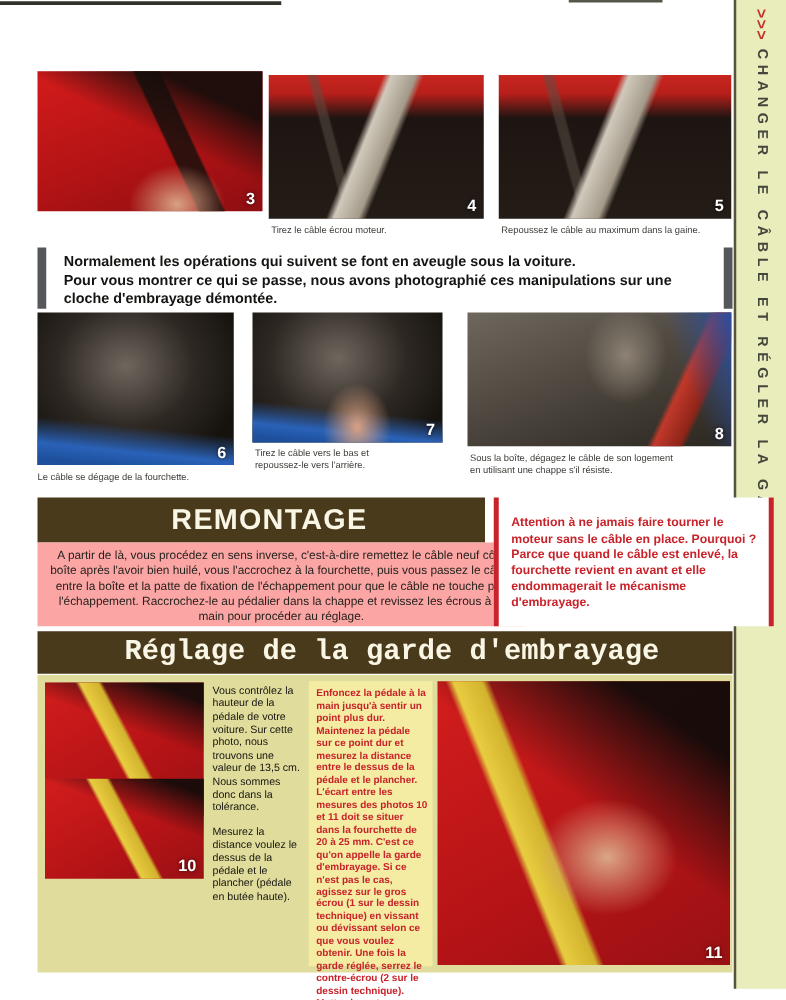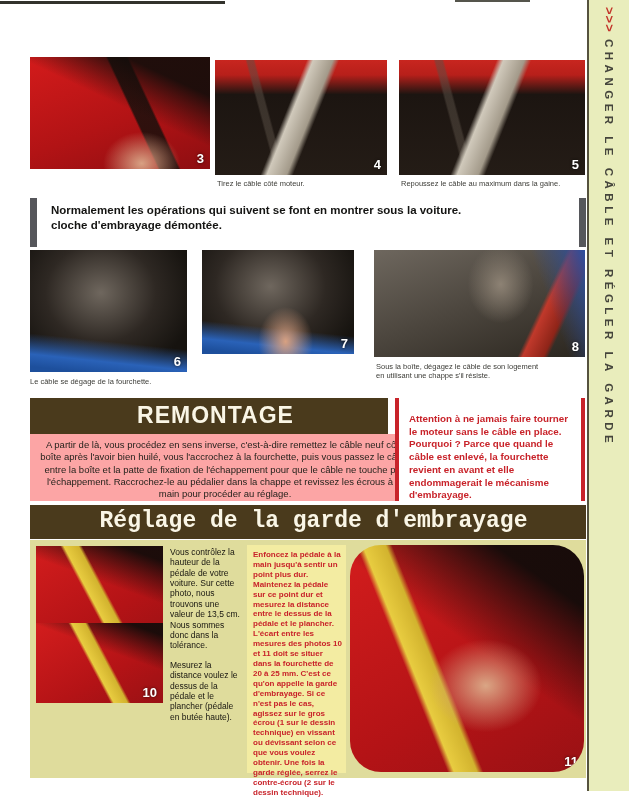--- a/index.html
+++ b/index.html
@@ -45,36 +45,36 @@
       linear-gradient(115deg, transparent 74%, #c0392b 76%, #8e2418 84%, transparent 86%),
       linear-gradient(160deg, #6e675e 0%, #4c463e 50%, #2b261f 100%); }
   .ph-pedal { background:
       linear-gradient(62deg, transparent 44%, #e8cc40 46%, #d2b32e 54%, transparent 56%),
       linear-gradient(200deg, rgba(14,11,9,.92) 10%, rgba(14,11,9,0) 38%),
       linear-gradient(150deg, #d31d1d 0%, #b41316 60%, #991114 100%); }
   .ph-pedal-wide { background:
       radial-gradient(ellipse 75px 62px at 58% 62%, #daa685 0%, rgba(218,166,133,0) 75%),
       linear-gradient(68deg, transparent 30%, #e8cc40 32%, #d2b32e 39%, transparent 41%),
       linear-gradient(215deg, rgba(14,11,9,.94) 16%, rgba(14,11,9,0) 46%),
-      linear-gradient(150deg, #d31d1d 0%, #b41316 60%, #991114 100%); border-radius: 31px; }
+      linear-gradient(150deg, #d31d1d 0%, #b41316 60%, #991114 100%); }
 
   .cap { position:absolute; font-size:7.5px; color:#3d3d38; line-height:1.25; }
 
   .notice { position:absolute; left:30px; top:198px; width:556px; height:49px;
             background:#ffffff; border-left:7px solid #56575b; border-right:7px solid #56575b;
             padding:5px 14px 0 14px; }
   .notice div { font-size:11.5px; font-weight:bold; color:#141412; line-height:1.28; }
 
   .band { position:absolute; background:#4a3a1c; color:#faf6e6; font-weight:bold;text-align:center; }
   .remontage-band { left:30px; top:398px; width:358px; height:36px; font-size:23px;
                     letter-spacing:1px; padding:4px 0 0 13px; }
   .remontage-body { position:absolute; left:30px; top:434px; width:390px; height:67px;
                     background:#fca5a5; padding:5px 10px; font-size:9.5px; color:#26231d;
                     line-height:1.3;text-align:center; }
-  .warning { position:absolute; left:395px; top:398px; width:190px; height:103px;
+  .warning { position:absolute; left:395px; top:398px; width:224px; height:103px;
              background:#ffffff; border-left:4px solid #c8232a; border-right:4px solid #c8232a;
              padding:15px 9px 0 10px; font-size:9.8px; font-weight:bold; color:#c8232a;
              line-height:1.3; }
   .reglage-band { left:30px; top:505px; width:556px; height:34px; font-size:23px;
                   padding:3px 0 0 11px;font-family:Liberation Mono, monospace; }
 
   .bottom-section { position:absolute; left:30px; top:540px; width:556px; height:238px;
                     background:#dfdc9c; }
   .note { position:absolute; font-size:8.5px; color:#17150f; line-height:1.22; }
   .highlight-box { position:absolute; left:247px; top:545px; width:99px; height:228px;
@@ -97,39 +97,44 @@
   <figure class="photo ph-interior" style="left:30px;top:57px;width:180px;height:112px">
     <span class="num">3</span>
   </figure>
   <figure class="photo ph-engine" style="left:215px;top:60px;width:172px;height:115px">
     <span class="num">4</span>
   </figure>
   <figure class="photo ph-engine" style="left:399px;top:60px;width:186px;height:115px">
     <span class="num">5</span>
   </figure>
 
-  <div class="cap" style="left:217px;top:179px;width:170px">Tirez le câble côté moteur.</div>
+  <div class="cap" style="left:217px;top:179px;width:170px">Tirez le câble écrou moteur.</div>
   <div class="cap" style="left:401px;top:179px;width:205px">Repoussez le câble au maximum dans la gaine.</div>
 
   <div class="notice">
-    <div>Normalement les opérations qui suivent se font en montrer sous la voiture.</div>
+    <div>Normalement les opérations qui suivent se font en aveugle sous la voiture.</div>
+    <div>Pour vous montrer ce qui se passe, nous avons photographié ces manipulations sur une</div>
     <div>cloche d'embrayage démontée.</div>
   </div>
 
   <figure class="photo ph-bell" style="left:30px;top:250px;width:157px;height:122px">
     <span class="num">6</span>
   </figure>
   <figure class="photo ph-bell-hand" style="left:202px;top:250px;width:152px;height:104px">
     <span class="num">7</span>
   </figure>
   <figure class="photo ph-gearbox" style="left:374px;top:250px;width:211px;height:107px">
     <span class="num">8</span>
   </figure>
 
   <div class="cap" style="left:30px;top:377px;width:175px">Le câble se dégage de la fourchette.</div>
+  <div class="cap" style="left:204px;top:358px;width:155px">
+    <div>Tirez le câble vers le bas et</div>
+    <div>repoussez-le vers l'arrière.</div>
+  </div>
   <div class="cap" style="left:376px;top:362px;width:208px">
     <div>Sous la boîte, dégagez le câble de son logement</div>
     <div>en utilisant une chappe s'il résiste.</div>
   </div>
 
   <div class="band remontage-band">REMONTAGE</div>
   <div class="remontage-body">A partir de là, vous procédez en sens inverse, c'est-à-dire remettez le câble neuf côté boîte après l'avoir bien huilé, vous l'accrochez à la fourchette, puis vous passez le câble entre la boîte et la patte de fixation de l'échappement pour que le câble ne touche pas l'échappement. Raccrochez-le au pédalier dans la chappe et revissez les écrous à la main pour procéder au réglage.</div>
 
   <div class="warning">Attention à ne jamais faire tourner le moteur sans le câble en place. Pourquoi ? Parce que quand le câble est enlevé, la fourchette revient en avant et elle endommagerait le mécanisme d'embrayage.</div>
 

